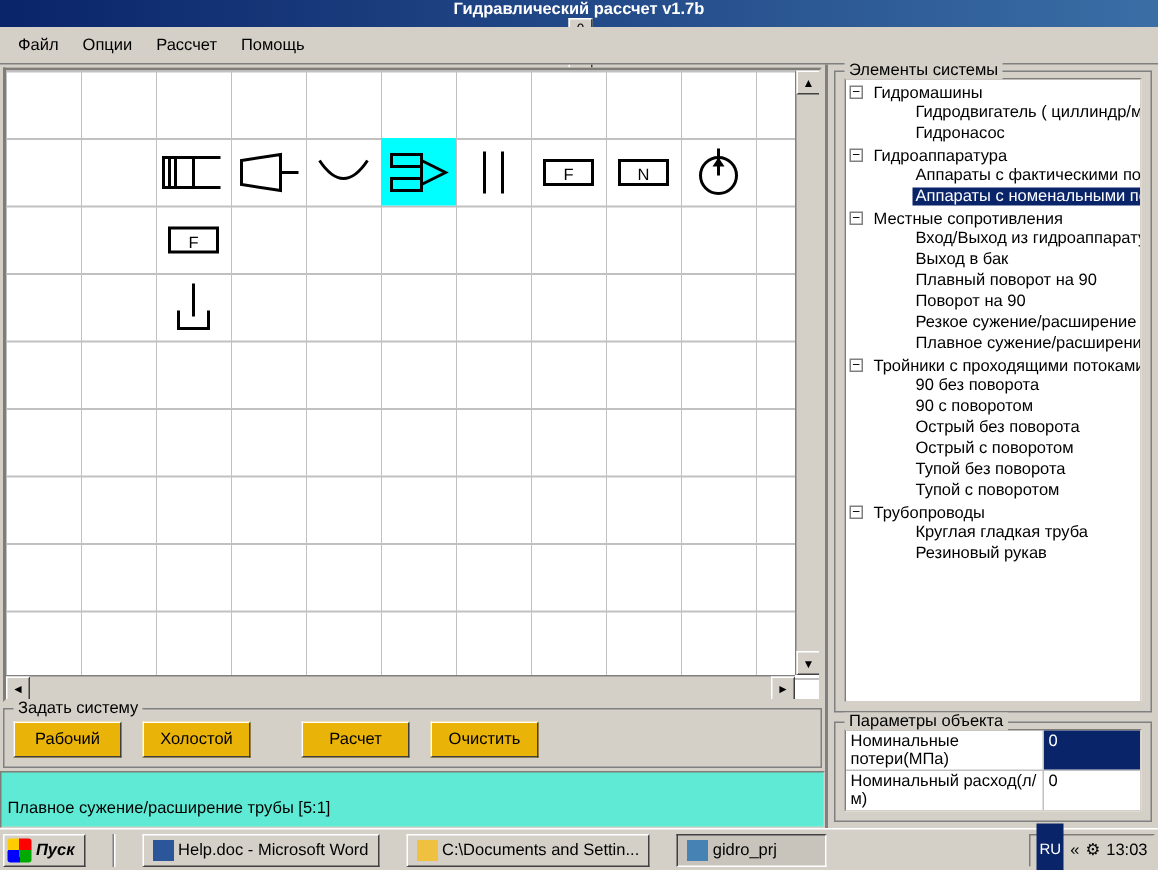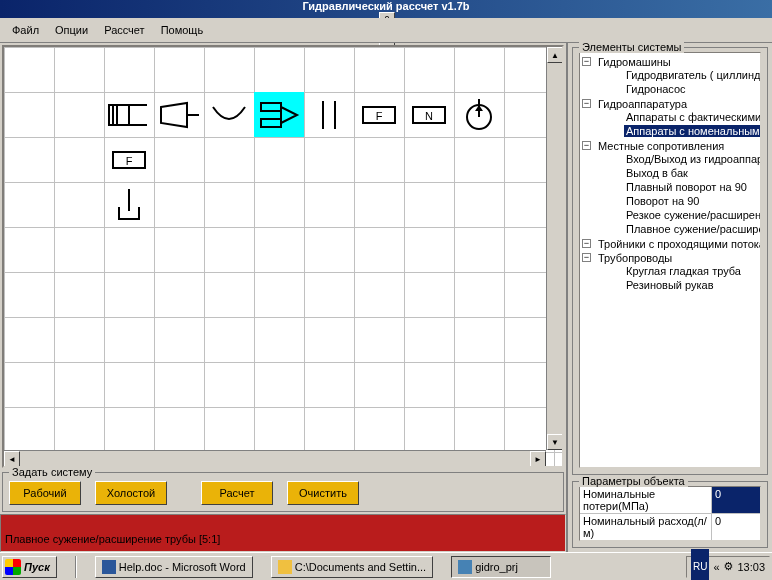--- a/index.html
+++ b/index.html
@@ -26,23 +26,23 @@
 
 .symbol { position: absolute; width: 50px; height: 45px; display: flex; align-items: center; justify-content: center; }
 .sym-sel { background: #00ffff; }
 .sym svg { width: 44px; height: 36px; }
 
 .group { border: 1px solid #808080; margin: 2px; padding: 4px 6px 6px 6px; position: relative; }
 .group-title { position: absolute; top: -7px; left: 6px; background: #d4d0c8; padding: 0 3px; }
 .btnrow { display: flex; gap: 14px; padding-top: 4px; }
 button.w { width: 72px; height: 24px; background: #eab308; border: 1px solid #fff; border-right-color: #404040; border-bottom-color: #404040; }
 
-.status { height: 18px; border: 1px inset #d4d0c8; padding: 18px 4px; background: #b91c1c; }
-
-.right { width: 204px; display: flex; flex-direction: column; padding: 2px; }
+.status { height: 18px; border: 1px inset #d4d0c8; padding: 18px 4px; background: #5eead4; }
+
+.right { width: 220px; display: flex; flex-direction: column; padding: 2px; }
 .tree-wrap { flex: 1; overflow: auto; background: #fff; border: 1px inset #d4d0c8; padding: 2px; }
 .tree ul { list-style: none; padding-left: 14px; }
 .tree > ul { padding-left: 0; }
 .tree li { position: relative; padding: 1px 0 1px 14px; white-space: nowrap; }
 .expander { position: absolute; left: 0; top: 2px; width: 9px; height: 9px; border: 1px solid #808080; background: #fff; text-align: center; line-height: 7px; font-size: 9px; cursor: default; }
 .node { padding: 0 2px; }
 .node.sel { background: #0a246a; color: #fff; }
 
 .params { margin-top: 4px; }
 .param-table { background: #fff; border: 1px inset #d4d0c8; }
@@ -193,20 +193,28 @@
             <ul>
               <li><span class="node">Вход/Выход из гидроаппаратуры</span></li>
               <li><span class="node">Выход в бак</span></li>
               <li><span class="node">Плавный поворот на 90</span></li>
               <li><span class="node">Поворот на 90</span></li>
               <li><span class="node">Резкое сужение/расширение трубы</span></li>
               <li><span class="node">Плавное сужение/расширение трубы</span></li>
             </ul>
           </li>
           <li><span class="expander">−</span><span class="node">Тройники с проходящими потоками</span>
+            <ul>
+              <li><span class="node">90 без поворота</span></li>
+              <li><span class="node">90 с поворотом</span></li>
+              <li><span class="node">Острый без поворота</span></li>
+              <li><span class="node">Острый с поворотом</span></li>
+              <li><span class="node">Тупой без поворота</span></li>
+              <li><span class="node">Тупой с поворотом</span></li>
+            </ul>
           </li>
           <li><span class="expander">−</span><span class="node">Трубопроводы</span>
             <ul>
               <li><span class="node">Круглая гладкая труба</span></li>
               <li><span class="node">Резиновый рукав</span></li>
             </ul>
           </li>
         </ul>
       </div>
     </div>

